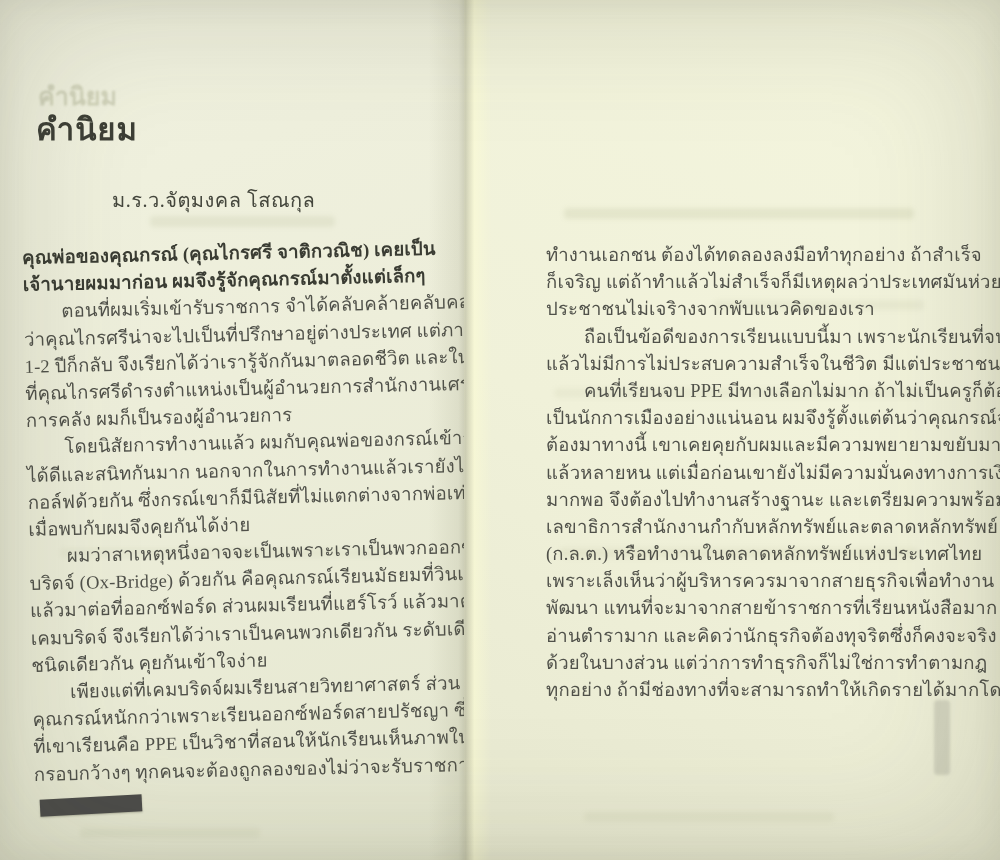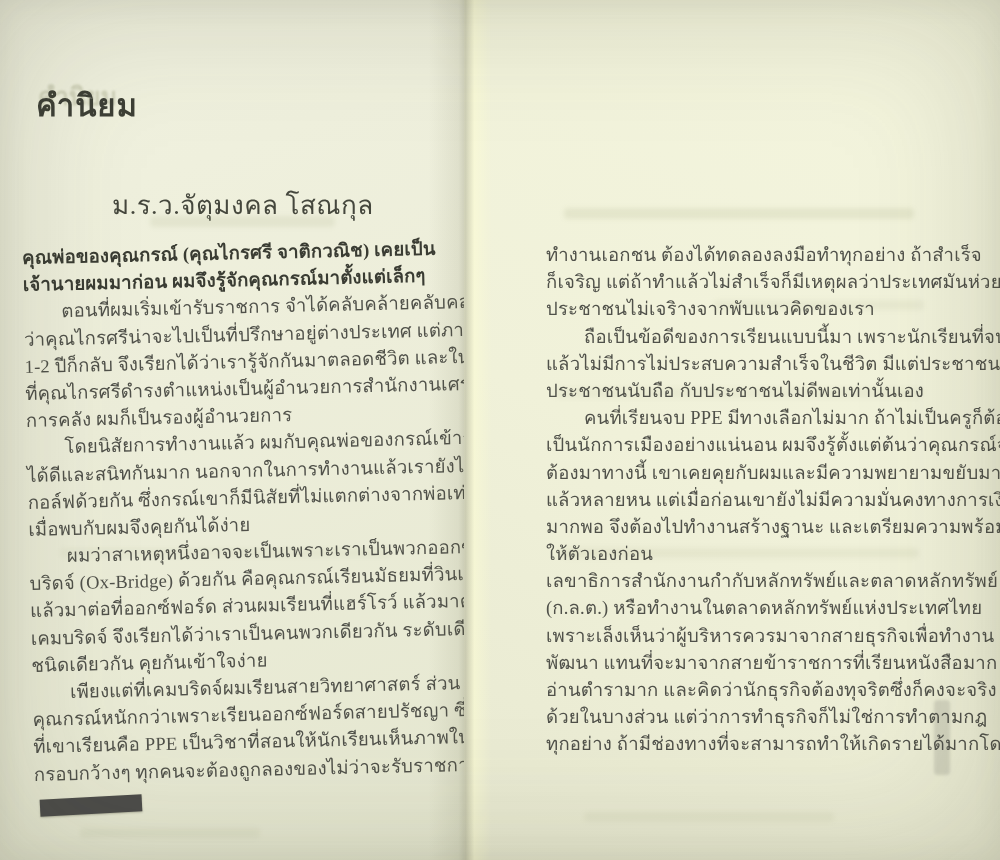--- a/index.html
+++ b/index.html
@@ -31,32 +31,32 @@
     pointer-events: none;
   }
 
   .vignette {
     position: absolute; inset: 0;
     box-shadow: inset 0 0 140px rgba(70,70,45,0.22), inset 0 0 30px rgba(70,70,45,0.08);
     pointer-events: none;
   }
 
   .title {
-    position: absolute; left: 36px; top: 80px;
+    position: absolute; left: 36px; top: 104px;
     font-size: 31px; font-weight: 600; letter-spacing: 1px;
     color: #3d3f36;
   }
   .ghost-title {
     position: absolute; left: 38px; top: 76px;
     font-size: 25px; font-weight: 600; color: #a9ac8c;
     filter: blur(1.3px); opacity: 0.45;
   }
   .byline {
     position: absolute; left: 112px; top: 184px;
-    font-size: 26px; color: #45473d; letter-spacing: 0.5px;
+    font-size: 20px; color: #45473d; letter-spacing: 0.5px;
   }
 
   .body-text { position: absolute; }
   .left-body  { left: 28px;  top: 240px; width: 436px; transform: rotate(-1.3deg); }
   .page-right .body-text { left: 82px; top: 242px; width: 412px; }
 
   .line {
     font-size: 18.5px; line-height: 27.2px; height: 27.2px;
     color: #50514a; white-space: nowrap; letter-spacing: 0.2px;
   }
@@ -132,27 +132,25 @@
     <div class="ghost-streak gr4"></div>
     <div class="ghost-streak gr5"></div>
     <div class="ghost-streak gr6"></div>
 
     <div class="body-text">
         <div class="line">ทำงานเอกชน ต้องได้ทดลองลงมือทำทุกอย่าง ถ้าสำเร็จ</div>
         <div class="line">ก็เจริญ แต่ถ้าทำแล้วไม่สำเร็จก็มีเหตุผลว่าประเทศมันห่วย</div>
         <div class="line">ประชาชนไม่เจริางจากพับแนวคิดของเรา</div>
         <div class="line indent">ถือเป็นข้อดีของการเรียนแบบนี้มา เพราะนักเรียนที่จบ</div>
         <div class="line">แล้วไม่มีการไม่ประสบความสำเร็จในชีวิต มีแต่ประชาชนชอบ</div>
-        <div class="line">ประชาชนนับถือ กับประชาชนไม่ดีพอเท่านั้นเอง</div>
         <div class="line indent">คนที่เรียนจบ PPE มีทางเลือกไม่มาก ถ้าไม่เป็นครูก็ต้อง</div>
         <div class="line">เป็นนักการเมืองอย่างแน่นอน ผมจึงรู้ตั้งแต่ต้นว่าคุณกรณ์จะ</div>
         <div class="line">ต้องมาทางนี้ เขาเคยคุยกับผมและมีความพยายามขยับมา</div>
         <div class="line">แล้วหลายหน แต่เมื่อก่อนเขายังไม่มีความมั่นคงทางการเงิน</div>
         <div class="line">มากพอ จึงต้องไปทำงานสร้างฐานะ และเตรียมความพร้อม</div>
-        <div class="line">ให้ตัวเองก่อน</div>
         <div class="line">เลขาธิการสำนักงานกำกับหลักทรัพย์และตลาดหลักทรัพย์</div>
         <div class="line">(ก.ล.ต.) หรือทำงานในตลาดหลักทรัพย์แห่งประเทศไทย</div>
         <div class="line">เพราะเล็งเห็นว่าผู้บริหารควรมาจากสายธุรกิจเพื่อทำงาน</div>
         <div class="line">พัฒนา แทนที่จะมาจากสายข้าราชการที่เรียนหนังสือมาก</div>
         <div class="line">อ่านตำรามาก และคิดว่านักธุรกิจต้องทุจริตซึ่งก็คงจะจริง</div>
         <div class="line">ด้วยในบางส่วน แต่ว่าการทำธุรกิจก็ไม่ใช่การทำตามกฎ</div>
         <div class="line">ทุกอย่าง ถ้ามีช่องทางที่จะสามารถทำให้เกิดรายได้มากโดย</div>
       </div>
   </div>
 

